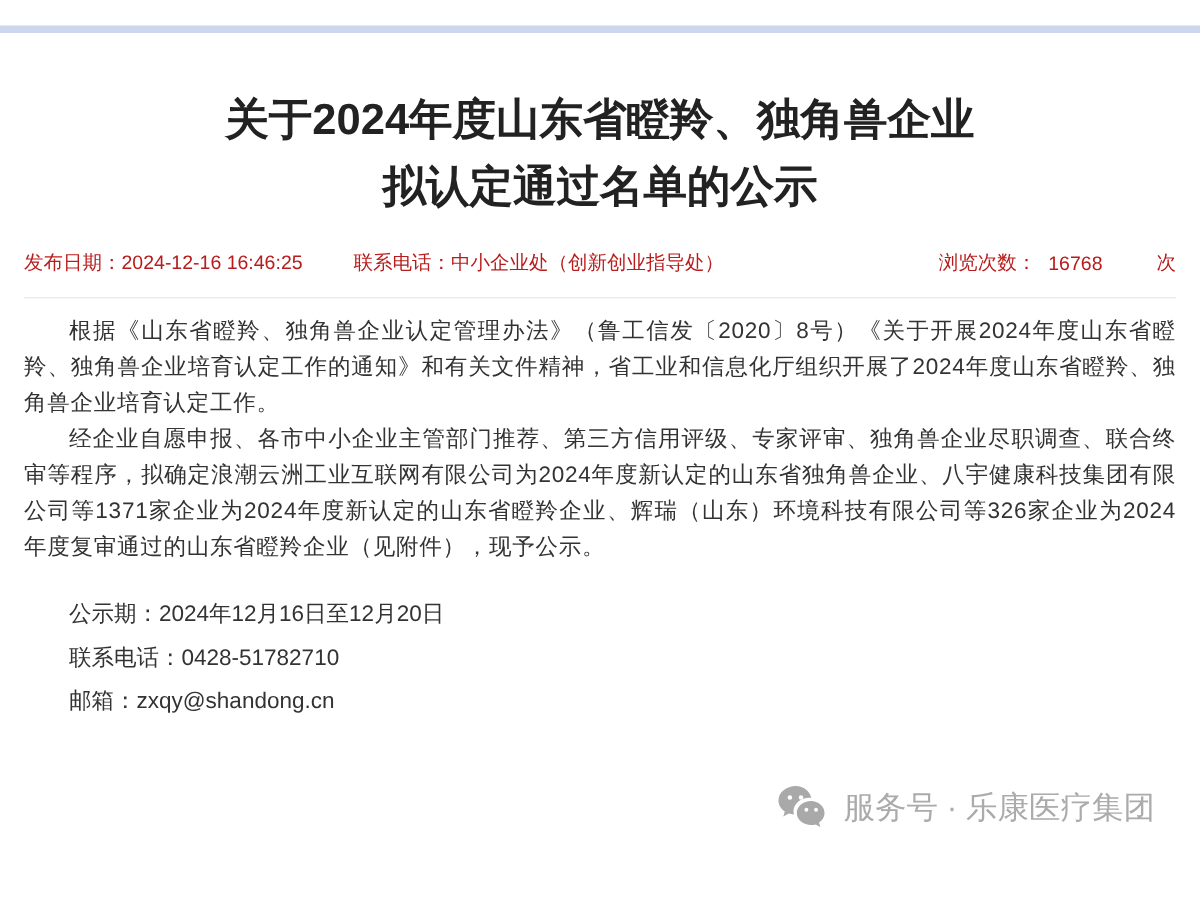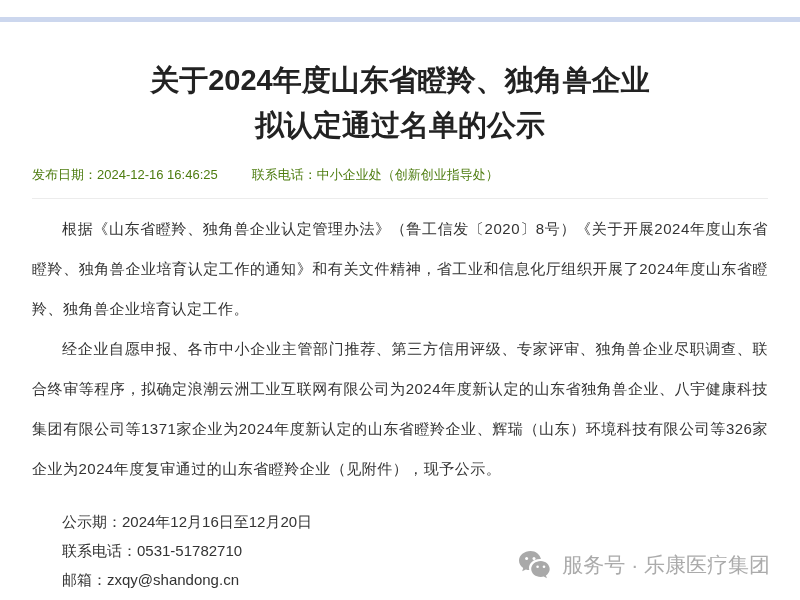--- a/index.html
+++ b/index.html
@@ -9,67 +9,67 @@
     font-family: "Liberation Sans", "DejaVu Sans", sans-serif;
     overflow: hidden;
     position: relative;
   }
   .topbar {
     height: 5px;
     margin-top: 17px;
     background: #ccd7ee;
   }
   .content {
-    padding: 0 32px;
+    padding: 0 16px;
   }
   .article-title {
     margin-top: 36px;
     text-align: center;
     font-size: 29px;
     line-height: 45px;
     font-weight: bold;
     color: #222222;
   }
   .meta-row {
     margin-top: 14px;
     display: flex;
     align-items: center;
     font-size: 13px;
-    color: #4d7c0f;
+    color: #b91c1c;
     padding: 4px 0 14px 0;
     border-bottom: 1px solid #ececec;
   }
   .meta-left { display: flex; align-items: center; }
   .meta-item { white-space: nowrap; }
   .meta-sep { width: 34px; }
   .meta-right { margin-left: auto; display: flex; align-items: center; }
   .views-value { margin: 0 8px; }
   .views-unit { margin-left: 28px; }
   .body-text {
     margin-top: 10px;
   }
   .para {
     font-size: 15px;
-    line-height: 40px;
+    line-height: 24px;
     color: #333333;
     text-indent: 2em;
     text-align: justify;
     letter-spacing: 0.5px;
   }
   .contact-block { margin-top: 18px; }
   .contact-line {
     font-size: 15px;
     line-height: 29px;
     color: #333333;
     text-indent: 2em;
   }
   .watermark {
     position: absolute;
     right: 30px;
-    bottom: 20px;
+    bottom: 47px;
     display: flex;
     align-items: center;
     gap: 10px;
     color: #ababab;
     font-size: 21px;
     user-select: none;
   }
   .wechat-icon { width: 34px; height: 30px; display: inline-block; }
 </style>
 </head>
@@ -87,29 +87,34 @@
   <div class="meta-row">
     <div class="meta-left">
       <span class="meta-item">
         <span>发布日期：</span><span>2024-12-16 16:46:25</span>
       </span>
       <span class="meta-sep"></span>
       <span class="meta-item">
         <span>联系电话：</span><span>中小企业处（创新创业指导处）</span>
       </span>
     </div>
+    <div class="meta-right">
+      <span>浏览次数：</span>
+      <span class="views-value">16768</span>
+      <span class="views-unit">次</span>
+    </div>
   </div>
 
   <div class="body-text">
     <p class="para">根据《山东省瞪羚、独角兽企业认定管理办法》（鲁工信发〔2020〕8号）《关于开展2024年度山东省瞪羚、独角兽企业培育认定工作的通知》和有关文件精神，省工业和信息化厅组织开展了2024年度山东省瞪羚、独角兽企业培育认定工作。</p>
     <p class="para">经企业自愿申报、各市中小企业主管部门推荐、第三方信用评级、专家评审、独角兽企业尽职调查、联合终审等程序，拟确定浪潮云洲工业互联网有限公司为2024年度新认定的山东省独角兽企业、八宇健康科技集团有限公司等1371家企业为2024年度新认定的山东省瞪羚企业、辉瑞（山东）环境科技有限公司等326家企业为2024年度复审通过的山东省瞪羚企业（见附件），现予公示。</p>
 
     <div class="contact-block">
       <p class="contact-line">公示期：2024年12月16日至12月20日</p>
-      <p class="contact-line">联系电话：0531-51782710</p>
+      <p class="contact-line">联系电话：0428-51782710</p>
       <p class="contact-line">邮箱：zxqy@shandong.cn</p>
     </div>
   </div>
 
 </div>
 
 <div class="watermark">
   <span class="wechat-icon">
     <svg viewBox="0 0 34 30" width="34" height="30" xmlns="http://www.w3.org/2000/svg">
       <g fill="#a9a9a9">

